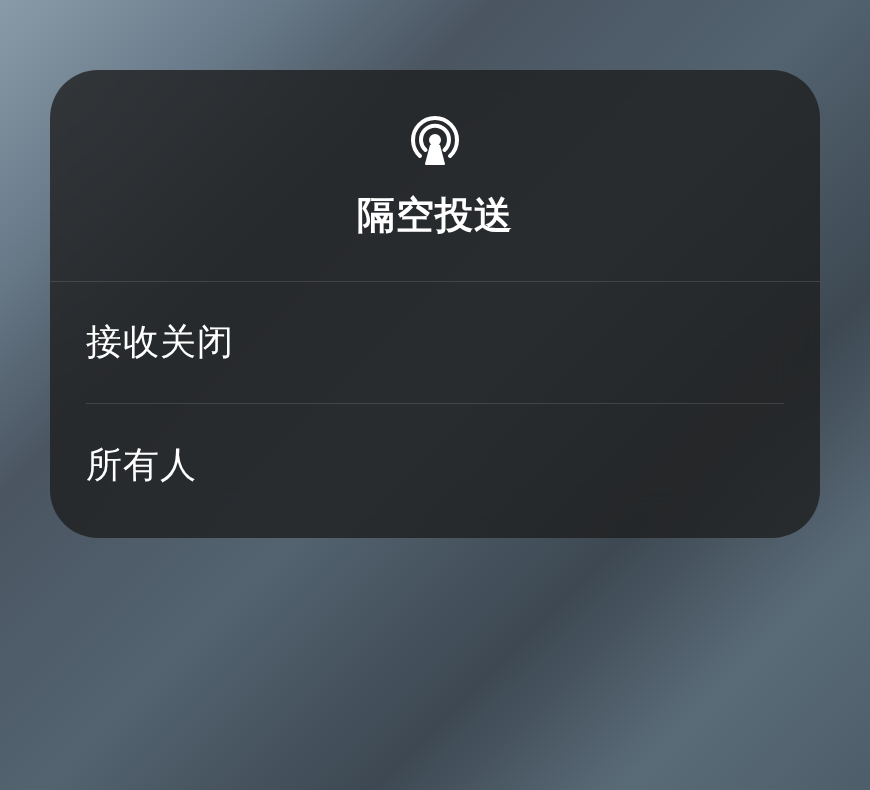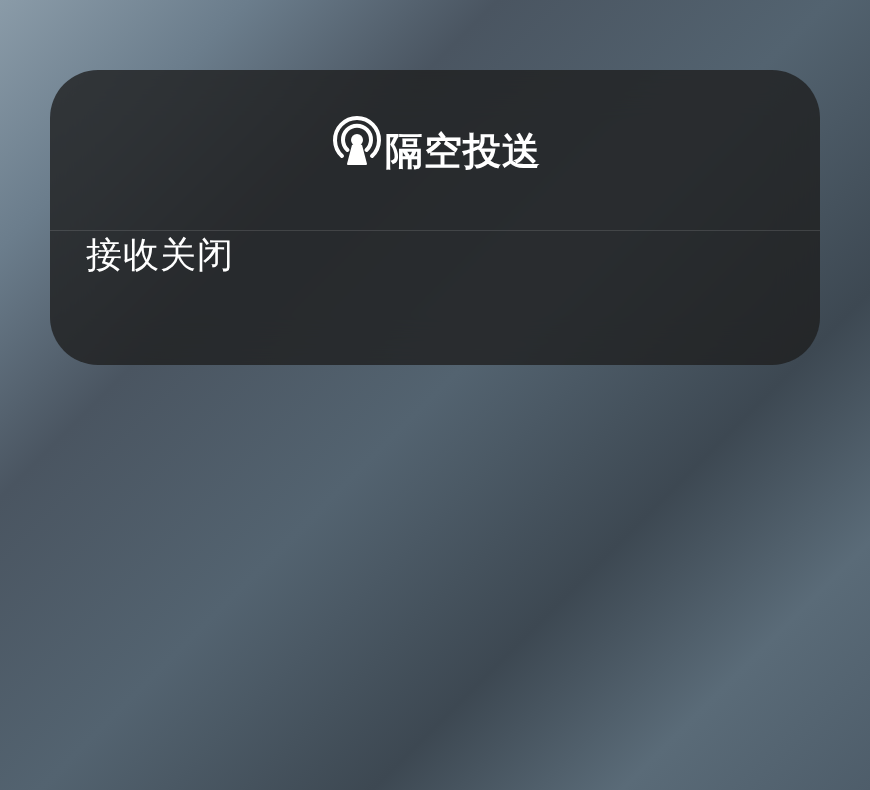--- a/index.html
+++ b/index.html
@@ -33,21 +33,21 @@
     .panel {
       width: 770px;
       background: rgba(30, 30, 30, 0.78);
       backdrop-filter: blur(20px);
       border-radius: 48px;
       overflow: hidden;
     }
     
     .header {
       display: flex;
-      flex-direction: row;
+      flex-direction: column;
       align-items: center;
       justify-content: center;
       padding: 42px 0 40px 0;
       border-bottom: 1px solid rgba(255, 255, 255, 0.12);
       text-align: right;
     }
     
     .airdrop-icon {
       width: 56px;
       height: 56px;
@@ -60,20 +60,21 @@
       font-weight: 600;
       letter-spacing: 1px;
     }
     
     .options {
       padding: 0 36px 12px 36px;
     }
     
     .option {
       display: flex;
+      align-items: center;
       justify-content: space-between;
       height: 122px;
       border-bottom: 1px solid rgba(255, 255, 255, 0.12);
       cursor: pointer;
     }
     
     .option:last-child {
       border-bottom: none;
     }
     
@@ -121,14 +122,22 @@
     <div class="option">
       <span class="option-label">接收关闭</span>
       <span class="checkmark hidden">
         <svg viewBox="0 0 32 32" fill="none" stroke="#ffffff" stroke-width="4" stroke-linecap="round" stroke-linejoin="round">
           <polyline points="4,17 12,25 28,7"></polyline>
         </svg>
       </span>
     </div>
 
 
+    <div class="option">
+      <span class="option-label">所有人</span>
+      <span class="checkmark hidden">
+        <svg viewBox="0 0 32 32" fill="none" stroke="#ffffff" stroke-width="4" stroke-linecap="round" stroke-linejoin="round">
+          <polyline points="4,17 12,25 28,7"></polyline>
+        </svg>
+      </span>
+    </div>
   </div>
 </div>
 
 </body></html>

